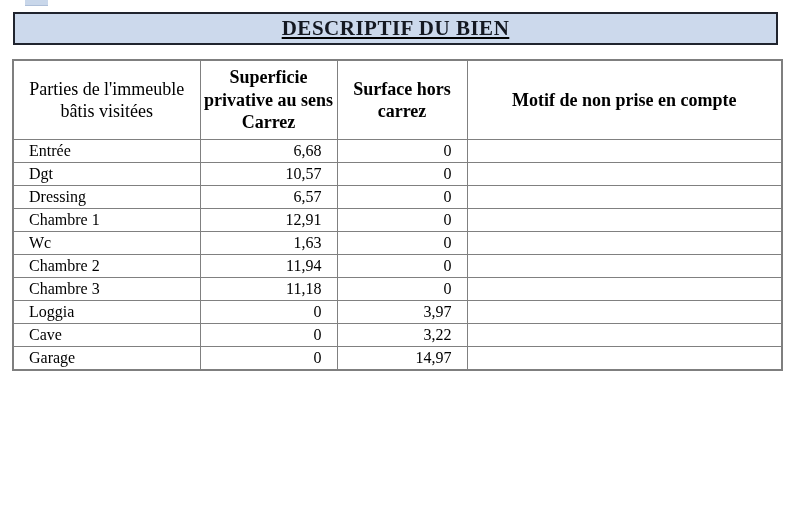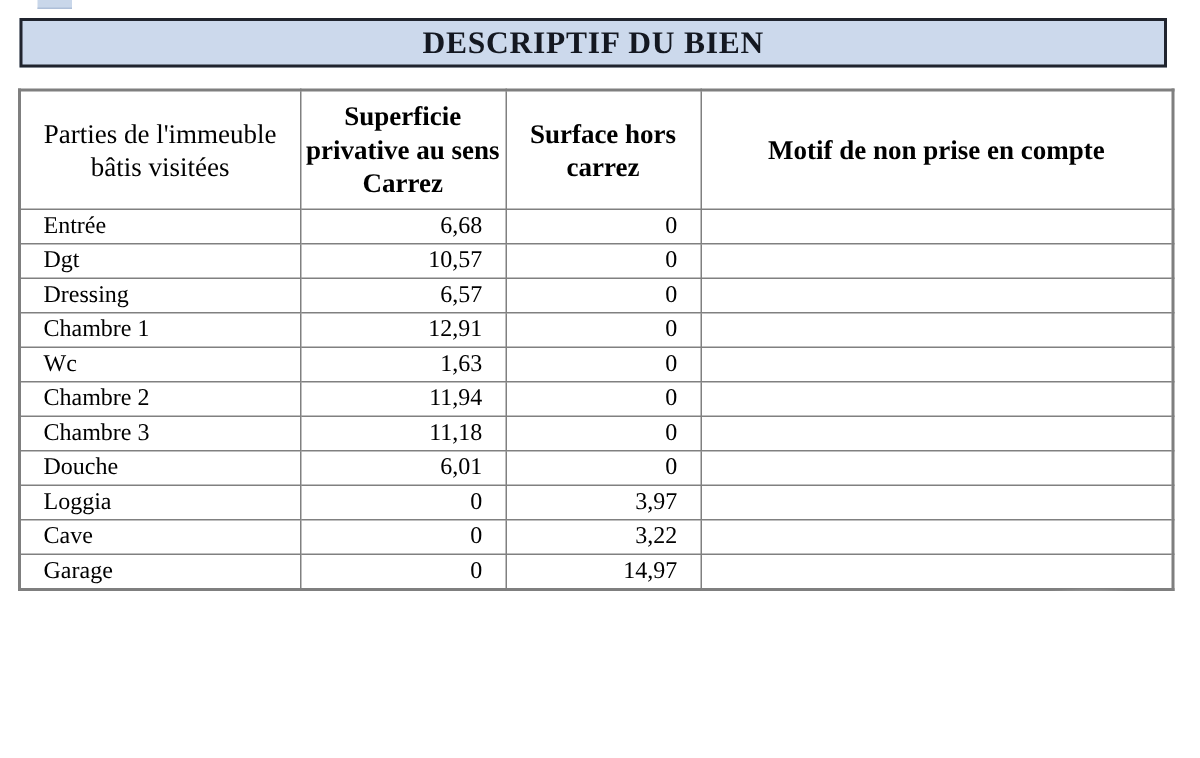--- a/index.html
+++ b/index.html
@@ -32,20 +32,21 @@
     position: absolute;
     left: 13px;
     top: 12px;
     width: 761px;
     height: 29px;
     background: #ccd9ec;
     border: 2px solid #20242e;
     display: flex;
     align-items: center;
     justify-content: center;
+    text-decoration: underline;
   }
   .title-text {
     font-weight: bold;
     font-size: 21px;
     letter-spacing: 0.5px;
     color: #141821;
     white-space: nowrap;
   }
 
   
@@ -166,26 +167,20 @@
           <td class="cell-num">0</td>
           <td class="cell-motif"></td>
         </tr>
         <tr>
           <td class="cell-name">Chambre 3</td>
           <td class="cell-num">11,18</td>
           <td class="cell-num">0</td>
           <td class="cell-motif"></td>
         </tr>
         <tr>
-          <td class="cell-name">Douche</td>
-          <td class="cell-num">6,01</td>
-          <td class="cell-num">0</td>
-          <td class="cell-motif"></td>
-        </tr>
-        <tr>
           <td class="cell-name">Loggia</td>
           <td class="cell-num">0</td>
           <td class="cell-num">3,97</td>
           <td class="cell-motif"></td>
         </tr>
         <tr>
           <td class="cell-name">Cave</td>
           <td class="cell-num">0</td>
           <td class="cell-num">3,22</td>
           <td class="cell-motif"></td>

